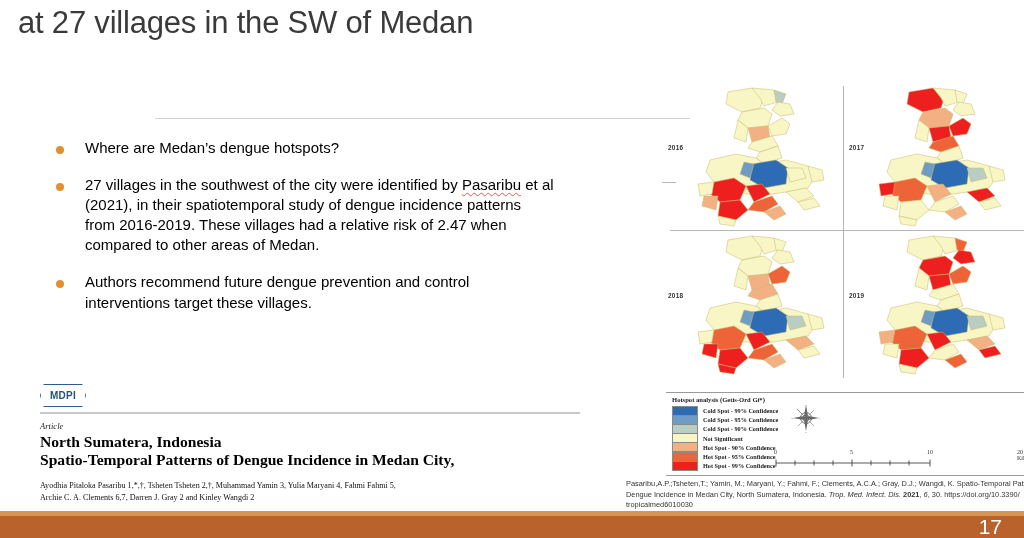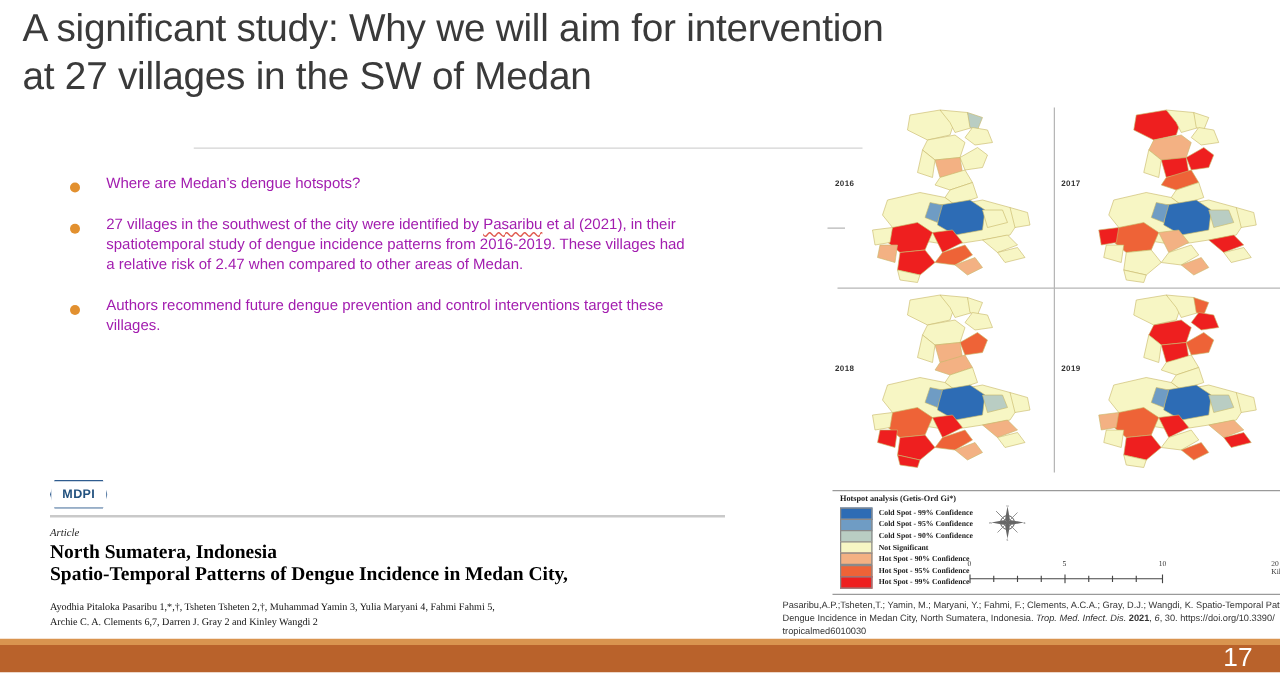--- a/index.html
+++ b/index.html
@@ -25,21 +25,21 @@
     position:absolute;left:115px;top:0;width:535px;height:1px;
     background:#d3d3d3;
   }
   .bullets{position:absolute;left:16px;top:20px;width:560px;}
   .bullet{display:flex;align-items:flex-start;margin-bottom:17px;}
   .bullet .dot{
     flex:0 0 auto;width:8px;height:8px;border-radius:50%;
     background:#e2902f;margin-top:8px;margin-right:21px;
   }
   .bullet .btext{
-    font-size:12px;line-height:1.34;color:#a21caf;
+    font-size:15px;line-height:1.34;color:#000000;
     max-width:470px;
   }
   .bullet .btext .squiggle{
     text-decoration:underline;
     text-decoration-style:wavy;
     text-decoration-color:#e05a4f;
     text-decoration-thickness:1px;
     text-underline-offset:2px;
   }
 
@@ -155,21 +155,20 @@
     position:absolute;right:22px;bottom:-1px;
     font-size:21px;color:#ffffff;font-weight:400;line-height:24px;
   }
 </style>
 </head>
 <body>
 
 <div class="slide">
 
   <div class="title">
-    <span>A significant study: Why we will aim for intervention</span>
     <span>at 27 villages in the SW of Medan</span>
   </div>
 
   <div class="left-col">
     <div class="hrule"></div>
 
     <div class="bullets">
 
       <div class="bullet">
         <span class="dot"></span>

